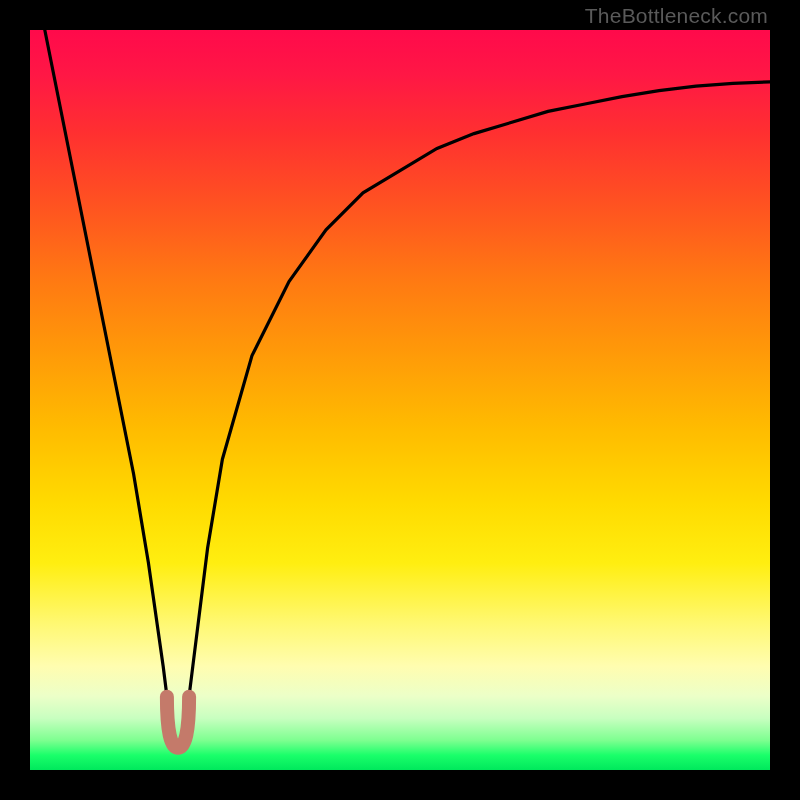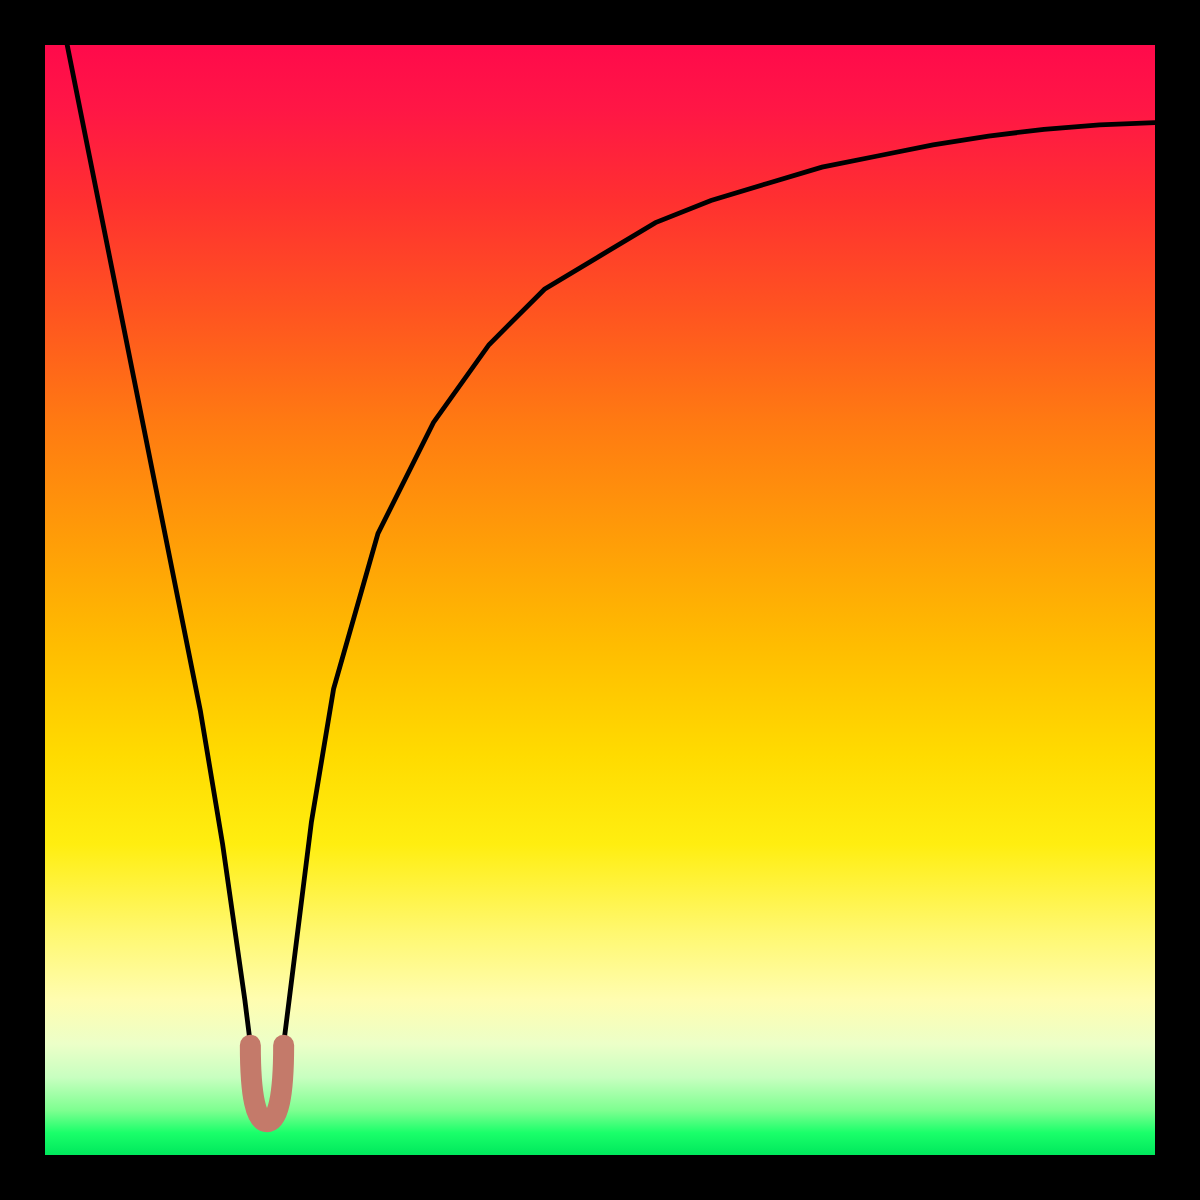--- a/index.html
+++ b/index.html
@@ -77,13 +77,14 @@
 
     <svg class="curve" viewBox="0 0 740 740" preserveAspectRatio="none">
 
       <path class="curve-line" d="M14.8 0.0 L29.6 74.0 L44.4 148.0 L59.2 222.0 L74.0 296.0 L88.8 370.0 L103.6 444.0 L118.4 532.8 L133.2 636.4 L140.6 695.6 L148.0 717.8 L155.4 695.6 L162.8 636.4 L177.6 518.0 L192.4 429.2 L222.0 325.6 L259.0 251.6 L296.0 199.8 L333.0 162.8 L370.0 140.6 L407.0 118.4 L444.0 103.6 L481.0 92.5 L518.0 81.4 L555.0 74.0 L592.0 66.6 L629.0 60.7 L666.0 56.2 L703.0 53.3 L740.0 51.8"></path>
 
       <path class="marker" d="M 136.9 666.8 Q 136.9 717.8 148.0 717.8 Q 159.1 717.8 159.1 666.8" stroke="#c47a6a" stroke-width="14"></path>
     </svg>
 
   </div>
 
+  <div class="watermark">TheBottleneck.com</div>
 </div>
 
 </body></html>

